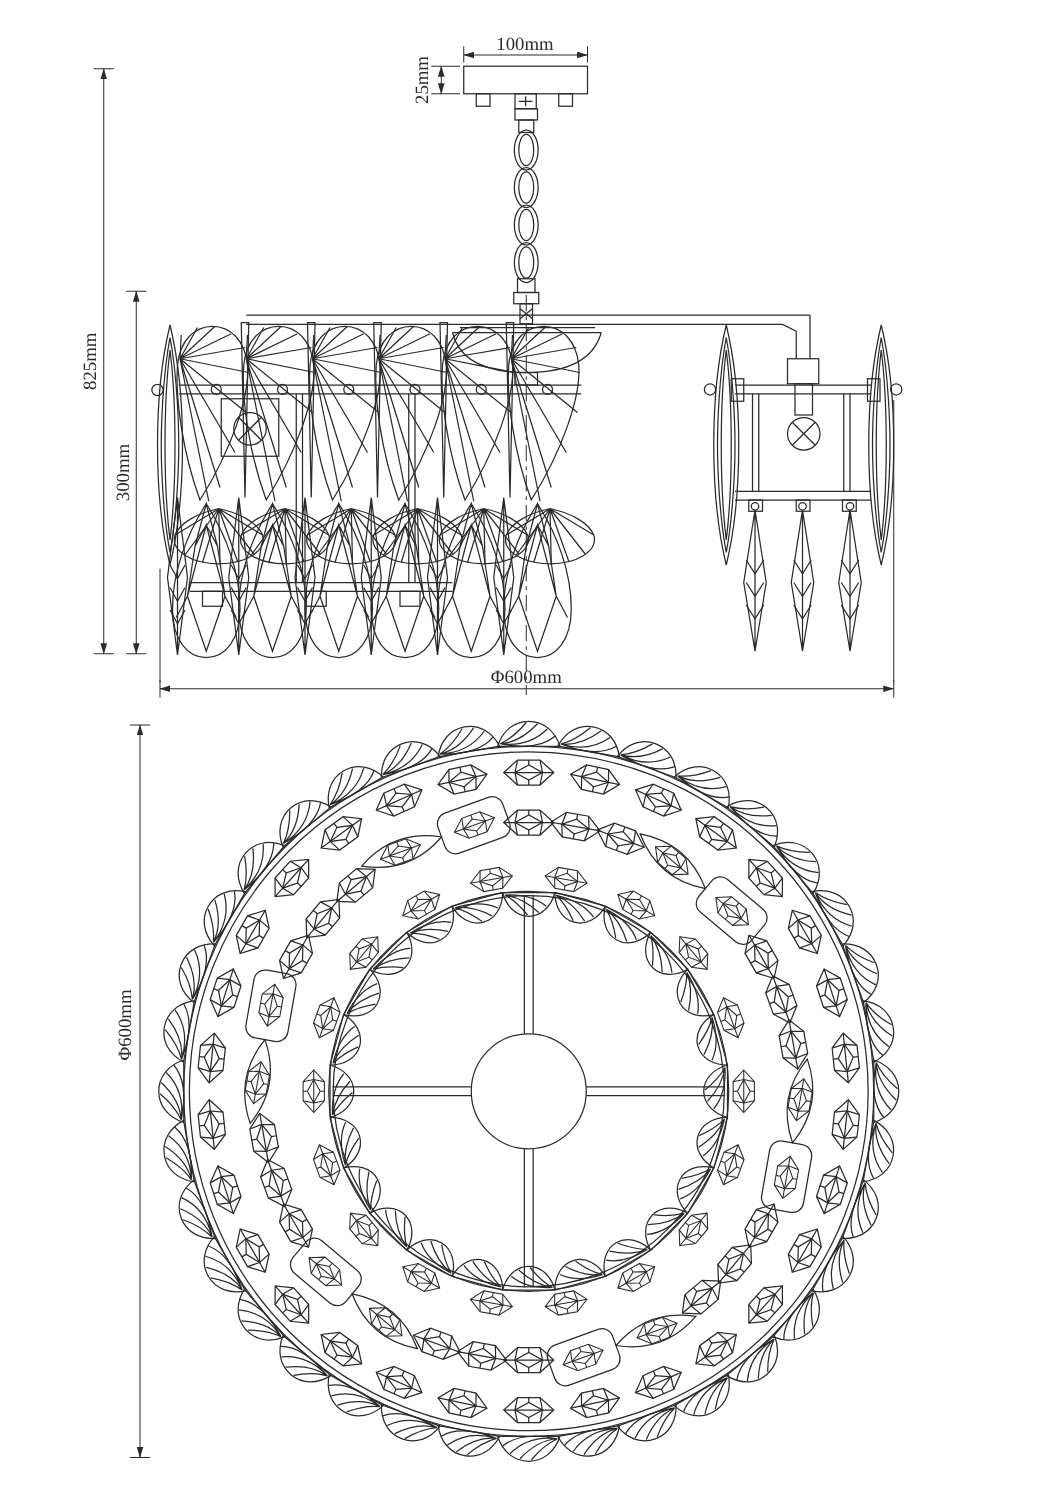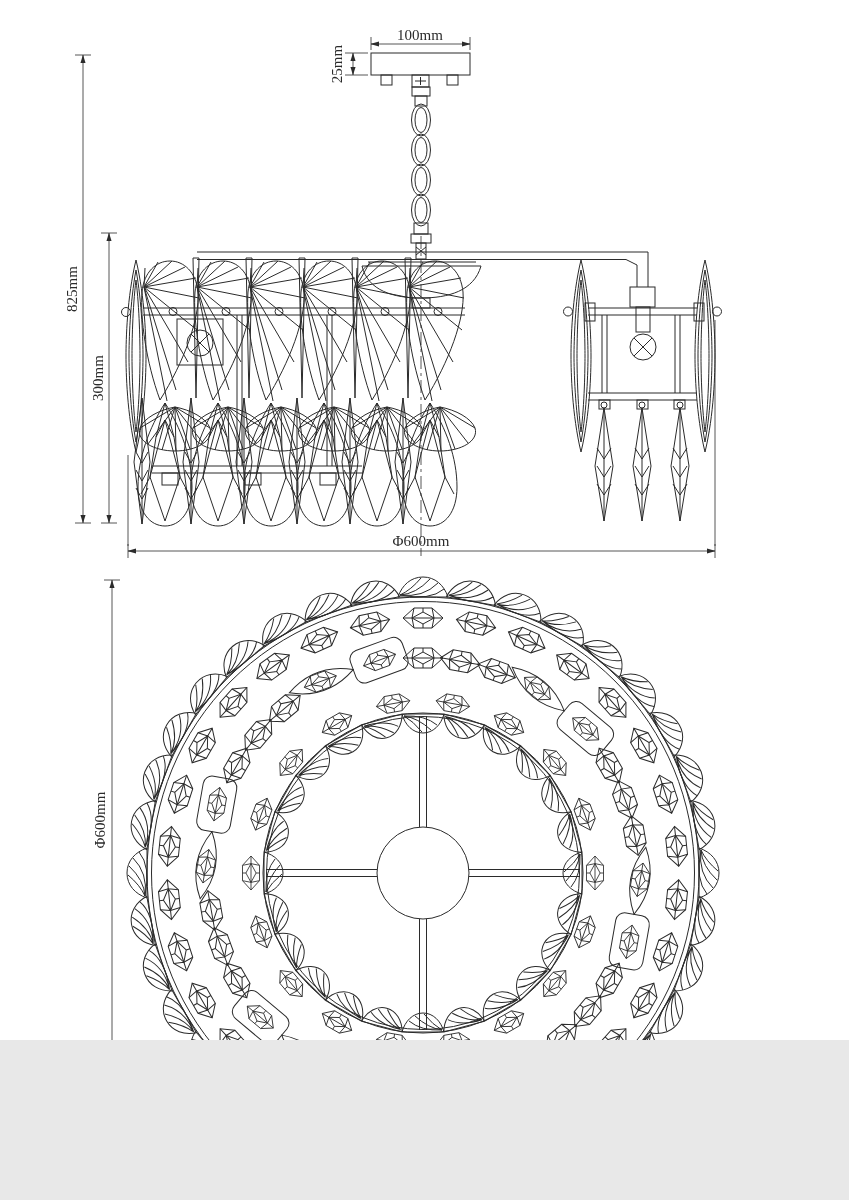--- a/index.html
+++ b/index.html
@@ -1,17 +1,17 @@
 <!DOCTYPE html>
 <html style="--line: #2b2b2b; --bg: #ffffff;"><head>
 <meta charset="utf-8">
 <style>
   :root { --line:#2b2b2b; --bg:#ffffff; }
   html,body { margin:0; padding:0; background:#e8e8e8; }
-  .canvas { width:849px; height:1040px; background:var(--bg); position:relative; margin:0 auto; }
+  .canvas { width:849px; height:1200px; background:var(--bg); position:relative; margin:0 auto; }
   svg { display:block; }
   .art { fill:none; stroke:var(--line); stroke-width:1; }
   .thin { stroke-width:0.8; }
   text { fill:var(--line); stroke:none; font-family:"Liberation Serif","DejaVu Serif",serif; font-size:15px; }
   .axis { stroke-dasharray:13 4 3 4; }
   #arr path { fill:var(--line); stroke:none; }
 </style>
 </head>
 <body>
 

